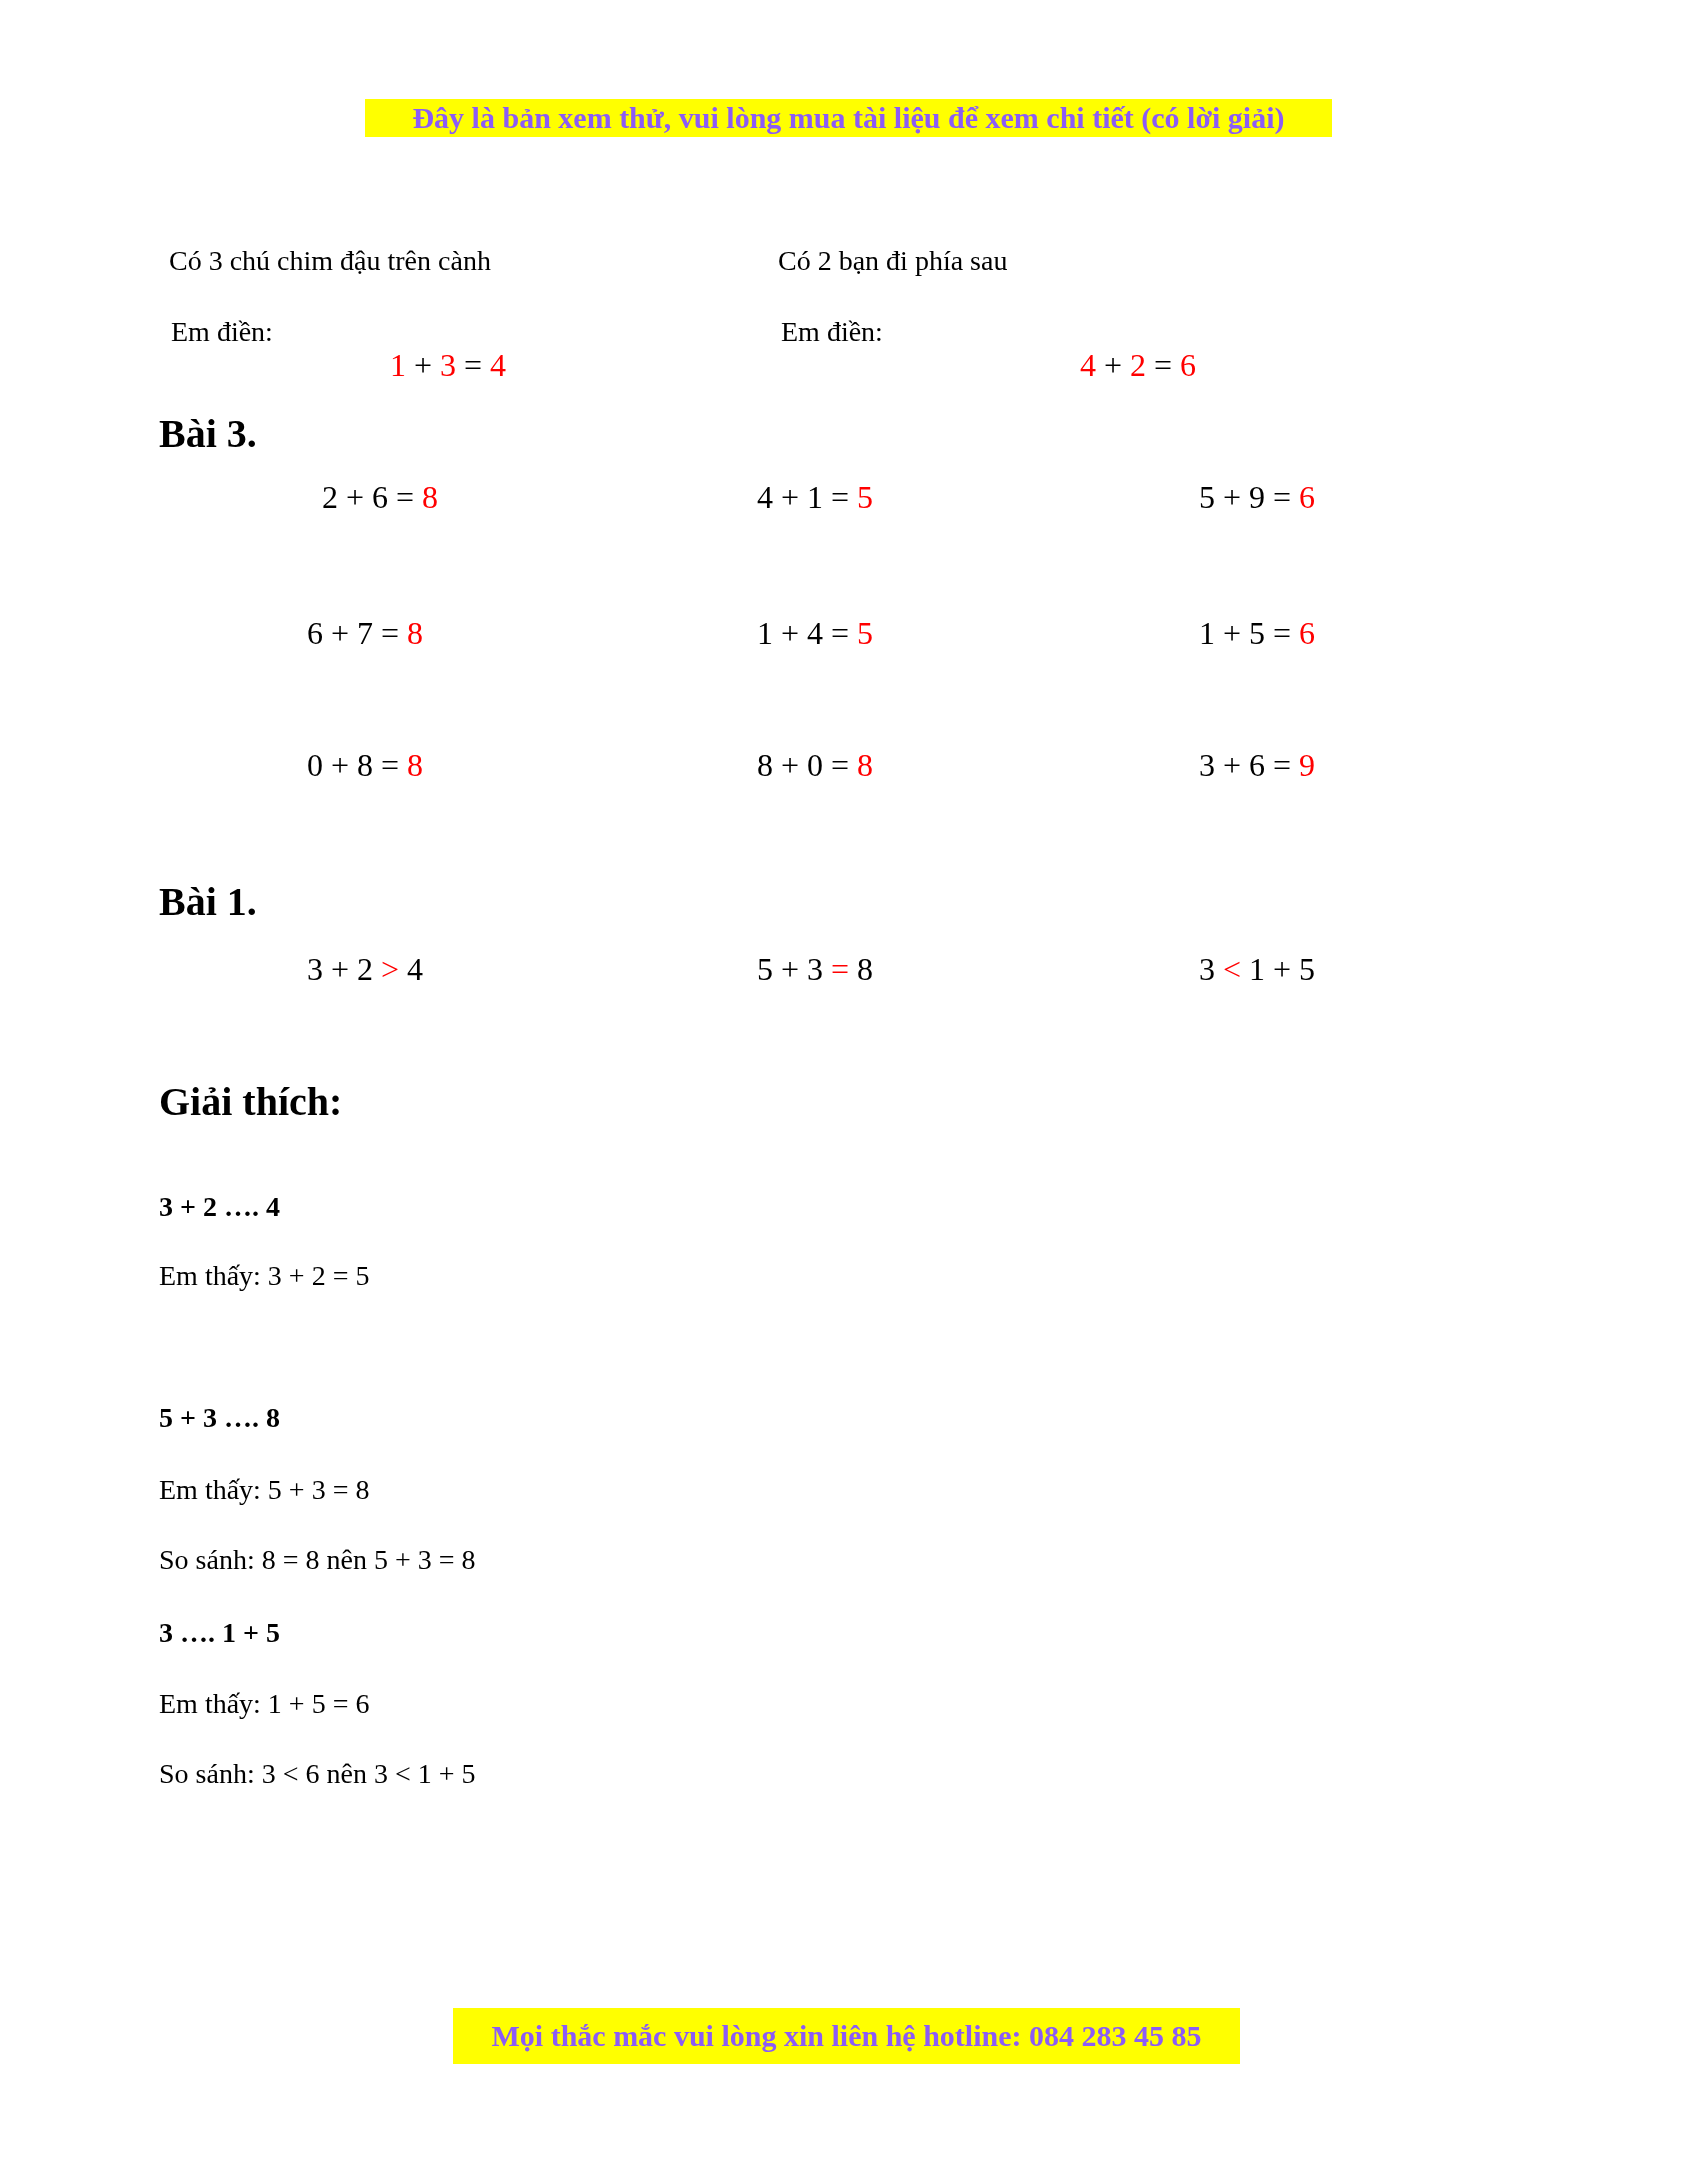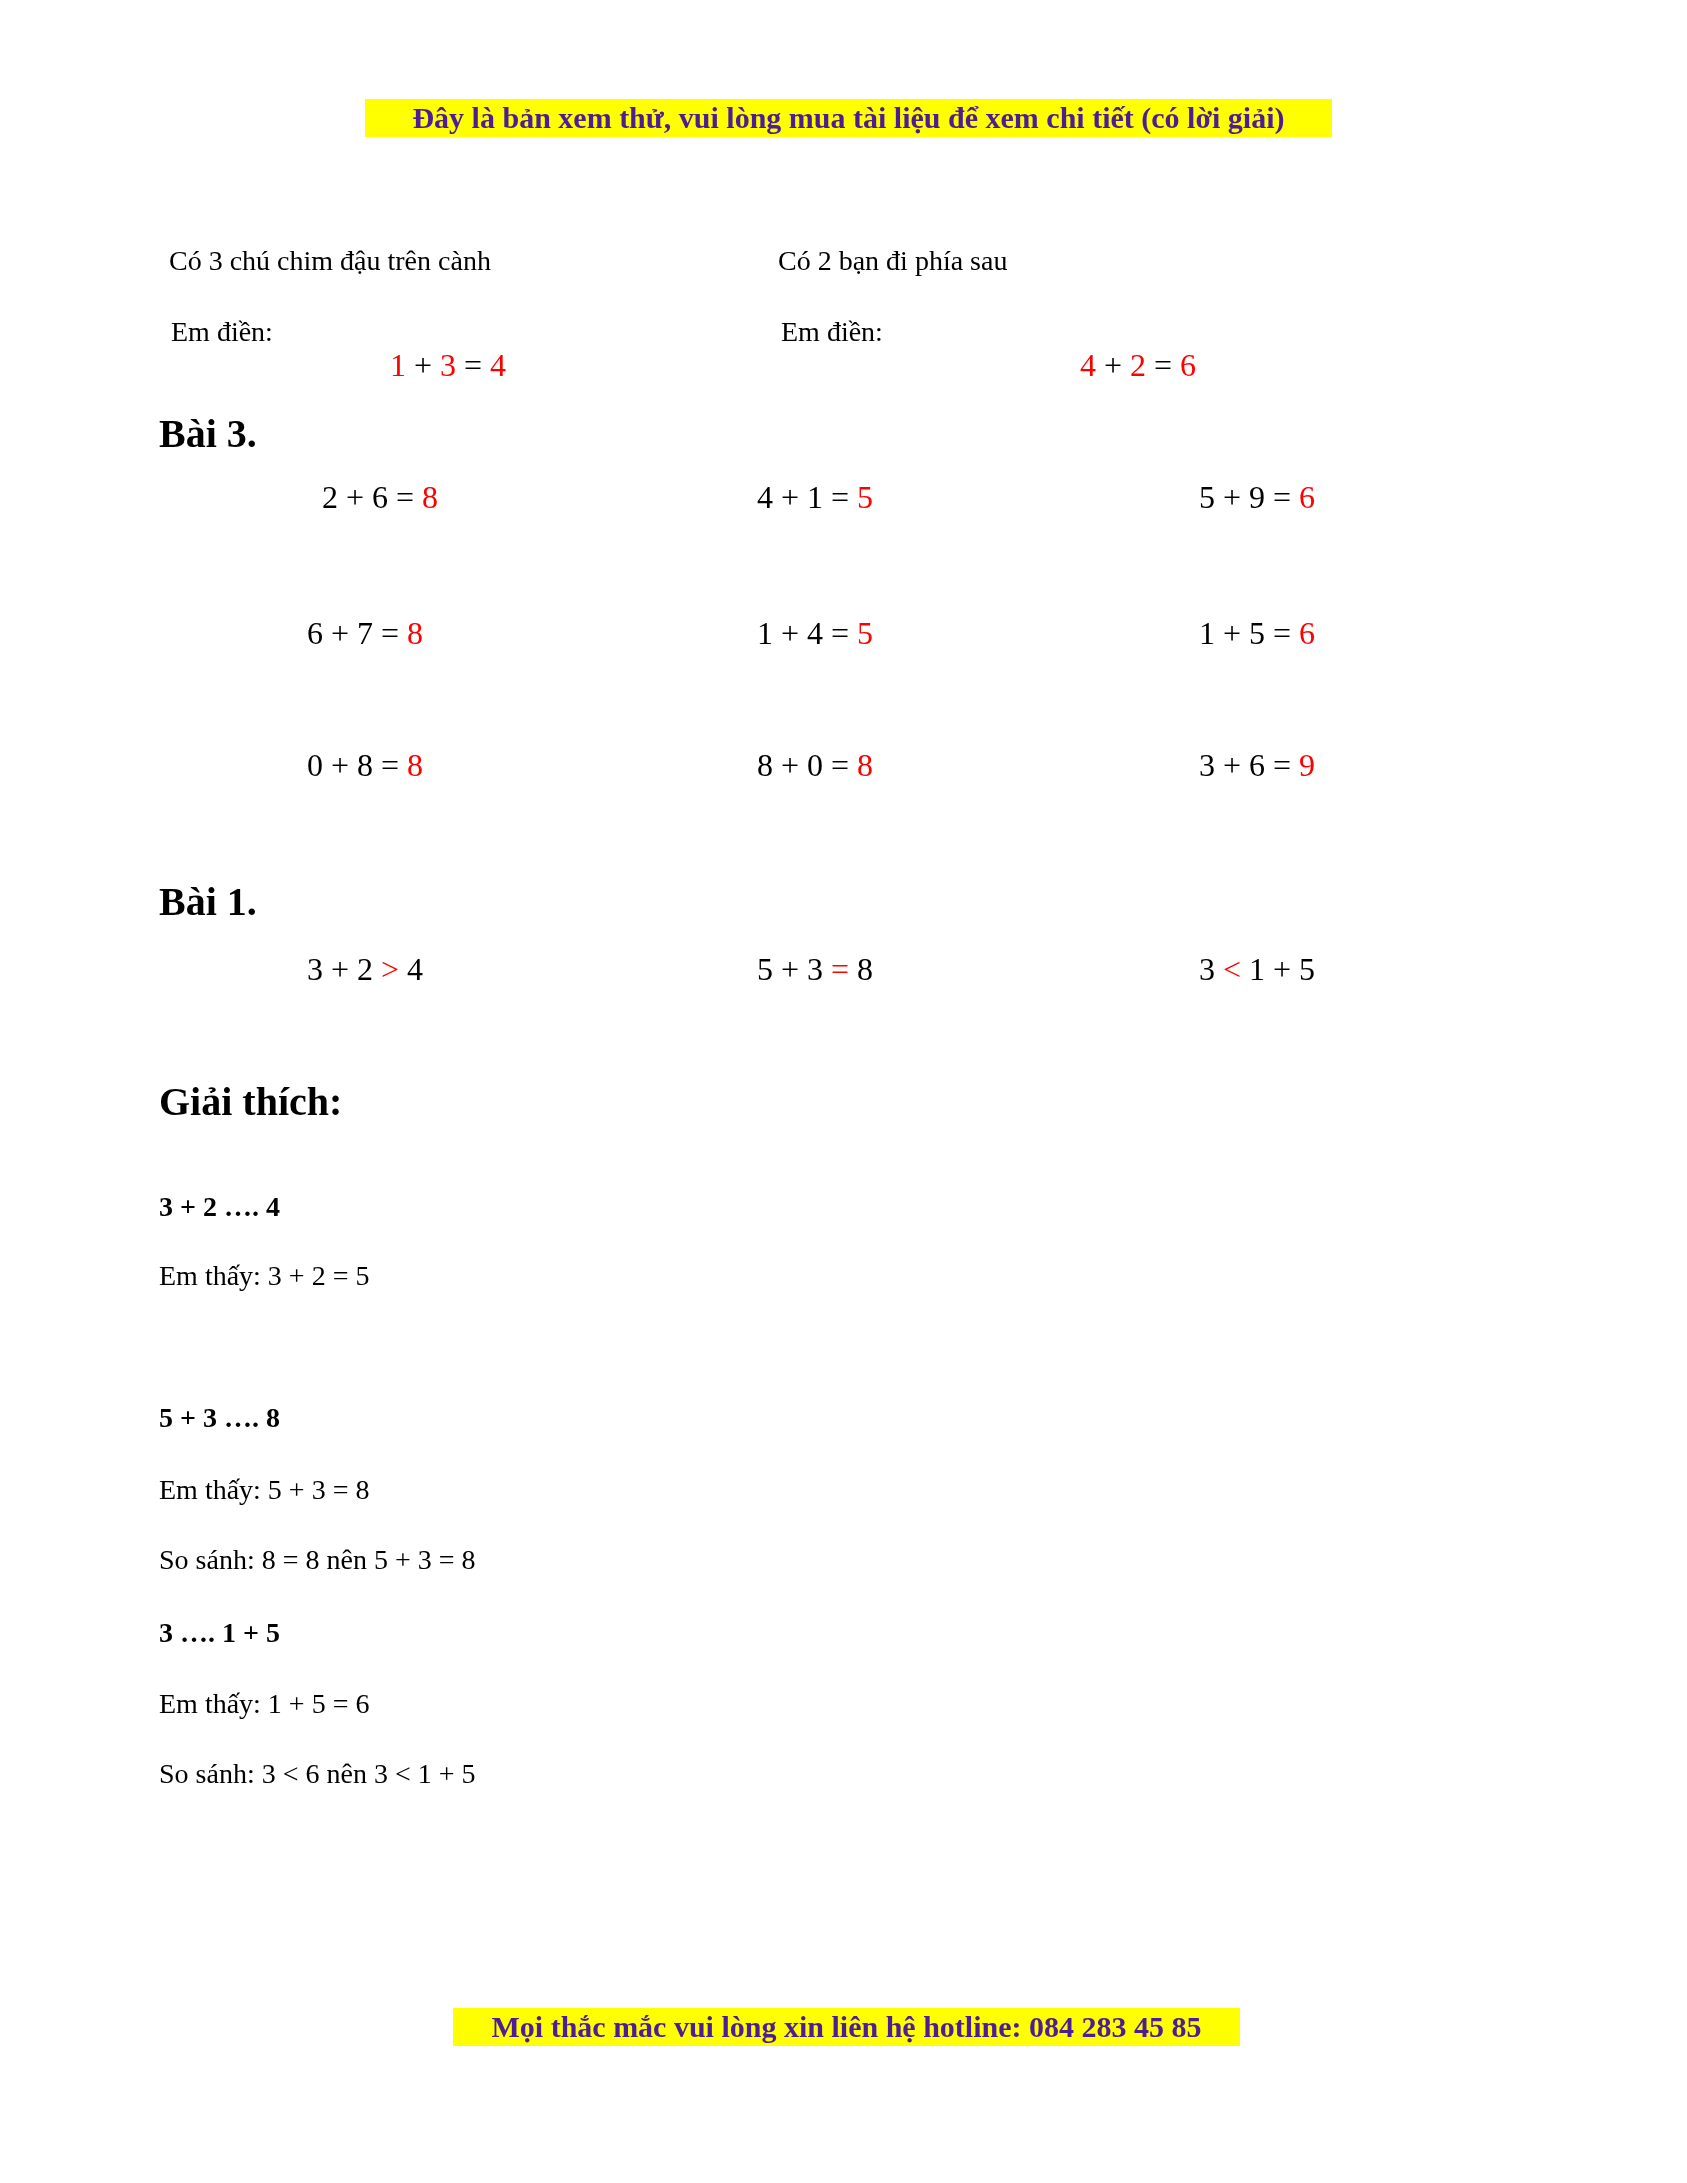--- a/index.html
+++ b/index.html
@@ -20,21 +20,21 @@
     position: absolute;
     white-space: nowrap;
     line-height: 1;
   }
   .body-text { font-size: 28px; margin-top: 40px; }
   .bold { font-weight: bold; }
   .red { color: #ff0000; }
   .banner {
     position: absolute;
     background: #ffff00;
-    color: #4c1d95;
+    color: #8b5cf6;
     font-weight: bold;
     font-size: 30px;
     display: flex;
     align-items: center;
     justify-content: center;
     white-space: nowrap;
     line-height: 1;
   }
   .eq { font-size: 32px; }
   .section-title { font-size: 40px; font-weight: bold; }
@@ -111,18 +111,18 @@
   <div class="abs body-text" style="left:159px; top:1222px;">Em thấy: 3 + 2 = 5</div>
 
   <div class="abs body-text bold" style="left:159px; top:1364px;">5 + 3 …. 8</div>
   <div class="abs body-text" style="left:159px; top:1436px;">Em thấy: 5 + 3 = 8</div>
   <div class="abs body-text" style="left:159px; top:1506px;">So sánh: 8 = 8 nên 5 + 3 = 8</div>
 
   <div class="abs body-text bold" style="left:159px; top:1579px;">3 …. 1 + 5</div>
   <div class="abs body-text" style="left:159px; top:1650px;">Em thấy: 1 + 5 = 6</div>
   <div class="abs body-text" style="left:159px; top:1720px;">So sánh: 3 &lt; 6 nên 3 &lt; 1 + 5</div>
 
-  <div class="banner" style="left:453px; top:2008px; width:787px; height:38px;">
+  <div class="banner" style="left:453px; top:2008px; width:787px; height:56px;">
     <span>Mọi thắc mắc vui lòng xin liên hệ hotline: 084 283 45 85</span>
   </div>
 
 </div>
 
 
 </body></html>

